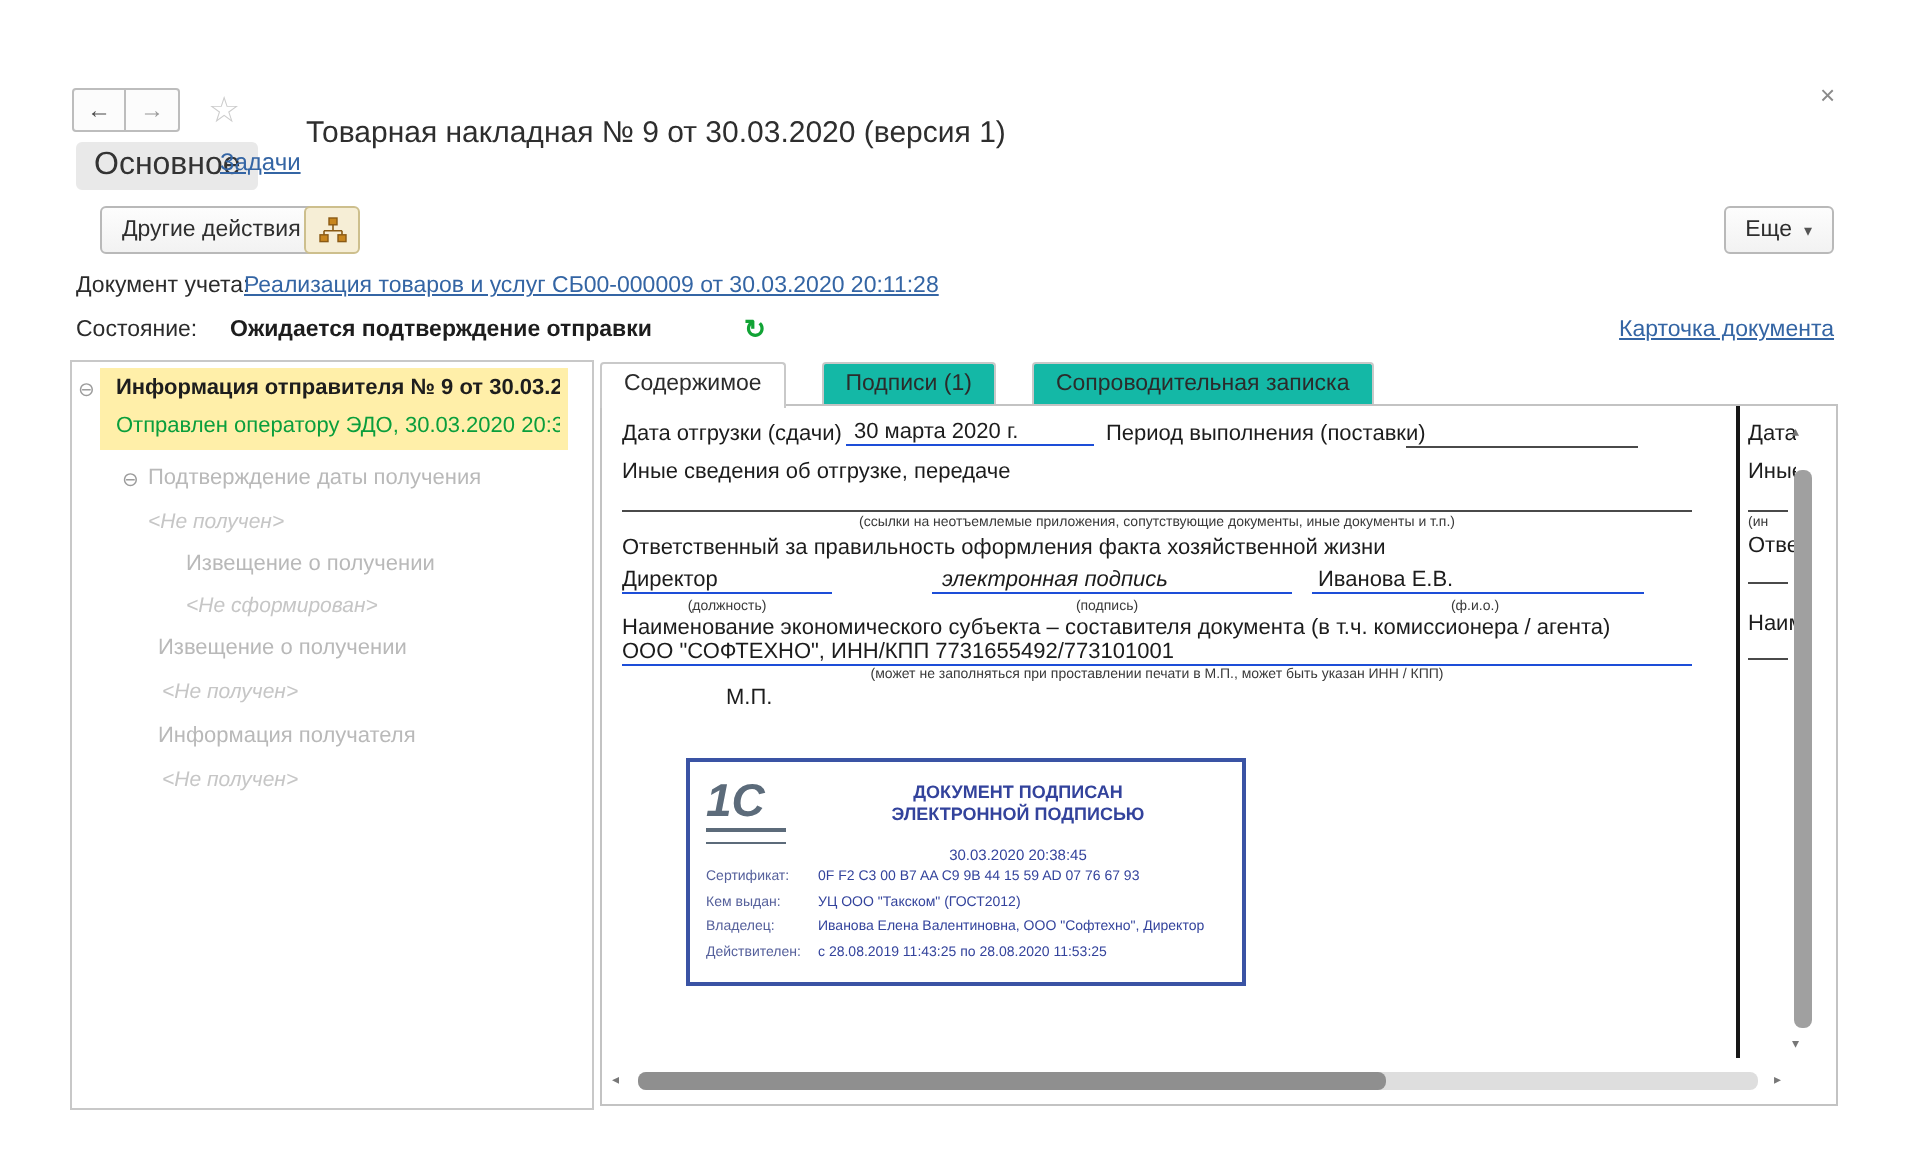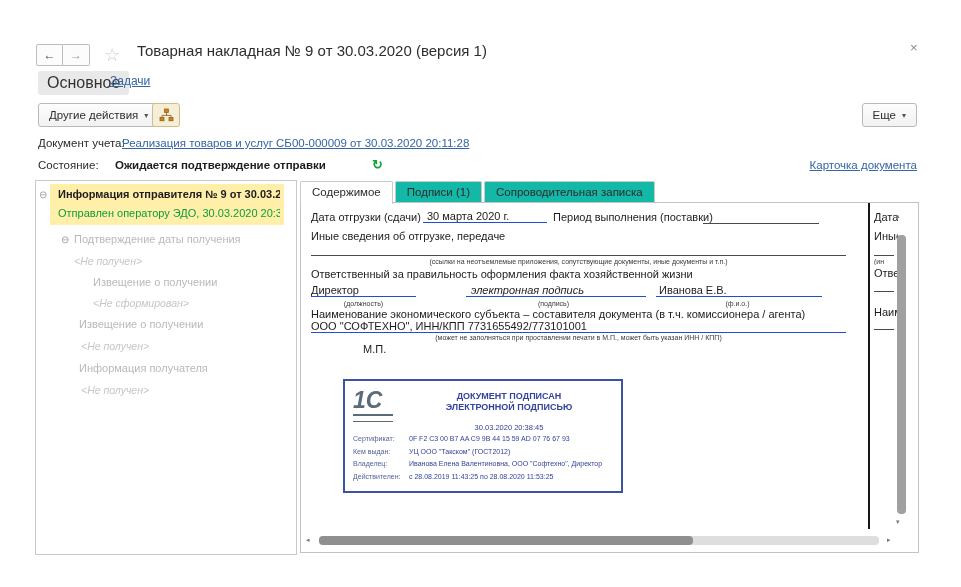--- a/index.html
+++ b/index.html
@@ -5,21 +5,21 @@
   html,body{margin:0;padding:0;background:#fff;}
   .win{position:relative;width:961px;height:587px;background:#fff;overflow:hidden;
        font-family:"Liberation Sans",sans-serif;color:#2b2b2b;}
   
   .close{position:absolute;left:910px;top:40px;font-size:13px;color:#8a8a8a;cursor:pointer;}
   .nbgrp{position:absolute;left:36px;top:44px;display:flex;}
   .nb{width:27px;height:22px;border:1px solid #bdbdbd;background:#fcfcfc;font-size:12px;
       color:#4a4a4a;padding:0;line-height:20px;border-radius:2px 0 0 2px;}
   .nb.fwd{border-left:none;color:#999;border-radius:0 2px 2px 0;}
   .star{position:absolute;left:104px;top:44px;font-size:18px;color:#cccccc;}
-  .title{position:absolute;left:137px;top:42px;font-size:15px;font-weight:normal;color:#2e2e2e;margin:0;}
+  .title{position:absolute;left:137px;top:42px;font-size:15px;font-weight:normal;color:#2e2e2e;margin:16px;}
   .navmain{position:absolute;left:38px;top:71px;font-size:16px;color:#333;background:#e9e9e9;
            padding:3px 9px;border-radius:3px;}
   .navtasks{position:absolute;left:110px;top:74px;font-size:12px;color:#3465a4;text-decoration:underline;cursor:pointer;}
   .btn{position:absolute;height:24px;border:1px solid #b9b9b9;border-radius:3px;
        background:linear-gradient(#fdfdfd,#f2f2f2);font-size:11.5px;color:#2e2e2e;
        padding:0 10px;display:flex;align-items:center;gap:6px;}
   .btn .caret{font-size:8px;color:#555;}
   .iconbtn{position:absolute;left:152px;top:103px;width:28px;height:24px;border:1px solid #cdbf8d;
            border-radius:3px;background:#f6eed6;display:flex;align-items:center;justify-content:center;padding:0;}
   .inforow{position:absolute;font-size:11.5px;white-space:nowrap;}
@@ -30,21 +30,21 @@
   .lpanel{position:absolute;left:35px;top:180px;width:260px;height:373px;border:1px solid #c8c8c8;
           background:#fff;font-size:11px;}
   .sel{position:absolute;left:14px;top:3px;width:234px;height:41px;background:#ffefa9;cursor:pointer;}
   .sel .l0{position:absolute;left:8px;top:4px;font-weight:bold;color:#1d1d1d;white-space:nowrap;overflow:hidden;width:222px;}
   .sel .l1{position:absolute;left:8px;top:23px;color:#0a9e3c;white-space:nowrap;overflow:hidden;width:222px;}
   .exp{position:absolute;color:#9c9c9c;font-size:10px;cursor:pointer;}
   .trow{position:absolute;white-space:nowrap;cursor:pointer;}
   .g{color:#b9b9b9;}
   .gi{color:#c6c6c6;font-style:italic;font-size:10.5px;}
   
-  .ctabs{position:absolute;left:300px;top:181px;display:flex;gap:2px;z-index:3;}
+  .ctabs{position:absolute;left:300px;top:181px;display:flex;gap:18px;z-index:3;}
   .ctab{border:1px solid #c9c9c9;border-bottom:none;border-radius:2px 2px 0 0;background:#14b8a6;
         padding:4px 11px 4px;font-size:11.5px;color:#2b2b2b;cursor:pointer;}
   .ctab.active{background:#fff;padding-bottom:6px;margin-bottom:-2px;}
   
   .cbox{position:absolute;left:300px;top:202px;width:617px;height:349px;border:1px solid #c3c3c3;
         background:#fff;z-index:1;}
   .fline{position:absolute;font-size:11px;color:#1c1c1c;white-space:nowrap;}
   .ital{font-style:italic;}
   .u{display:inline-block;border-bottom:1px solid #1d4ed8;}
   .uline{position:absolute;height:1px;background:#4a4a4a;}
@@ -81,21 +81,21 @@
   <div class="nbgrp">
     <button class="nb">←</button>
     <button class="nb fwd">→</button>
   </div>
   <span class="star">☆</span>
   <h1 class="title">Товарная накладная № 9 от 30.03.2020 (версия 1)</h1>
 
   <span class="navmain">Основное</span>
   <a class="navtasks">Задачи</a>
 
-  <button class="btn" style="left:38px;top:103px;">
+  <button class="btn" style="left:50px;top:103px;">
     <span>Другие действия</span>
     <span class="caret">▾</span>
   </button>
   <button class="iconbtn">
     <svg width="15" height="14" viewBox="0 0 15 14">
       <rect x="5.5" y="1" width="4" height="3.4" fill="#c8861e" stroke="#8a5a14" stroke-width="0.7"></rect>
       <path d="M7.5 4.4 v3 M3 7.4 h9 M3 7.4 v2 M12 7.4 v2" stroke="#8a5a14" stroke-width="0.8" fill="none"></path>
       <rect x="1" y="9.4" width="4" height="3.4" fill="#c8861e" stroke="#8a5a14" stroke-width="0.7"></rect>
       <rect x="10" y="9.4" width="4" height="3.4" fill="#c8861e" stroke="#8a5a14" stroke-width="0.7"></rect>
     </svg>

